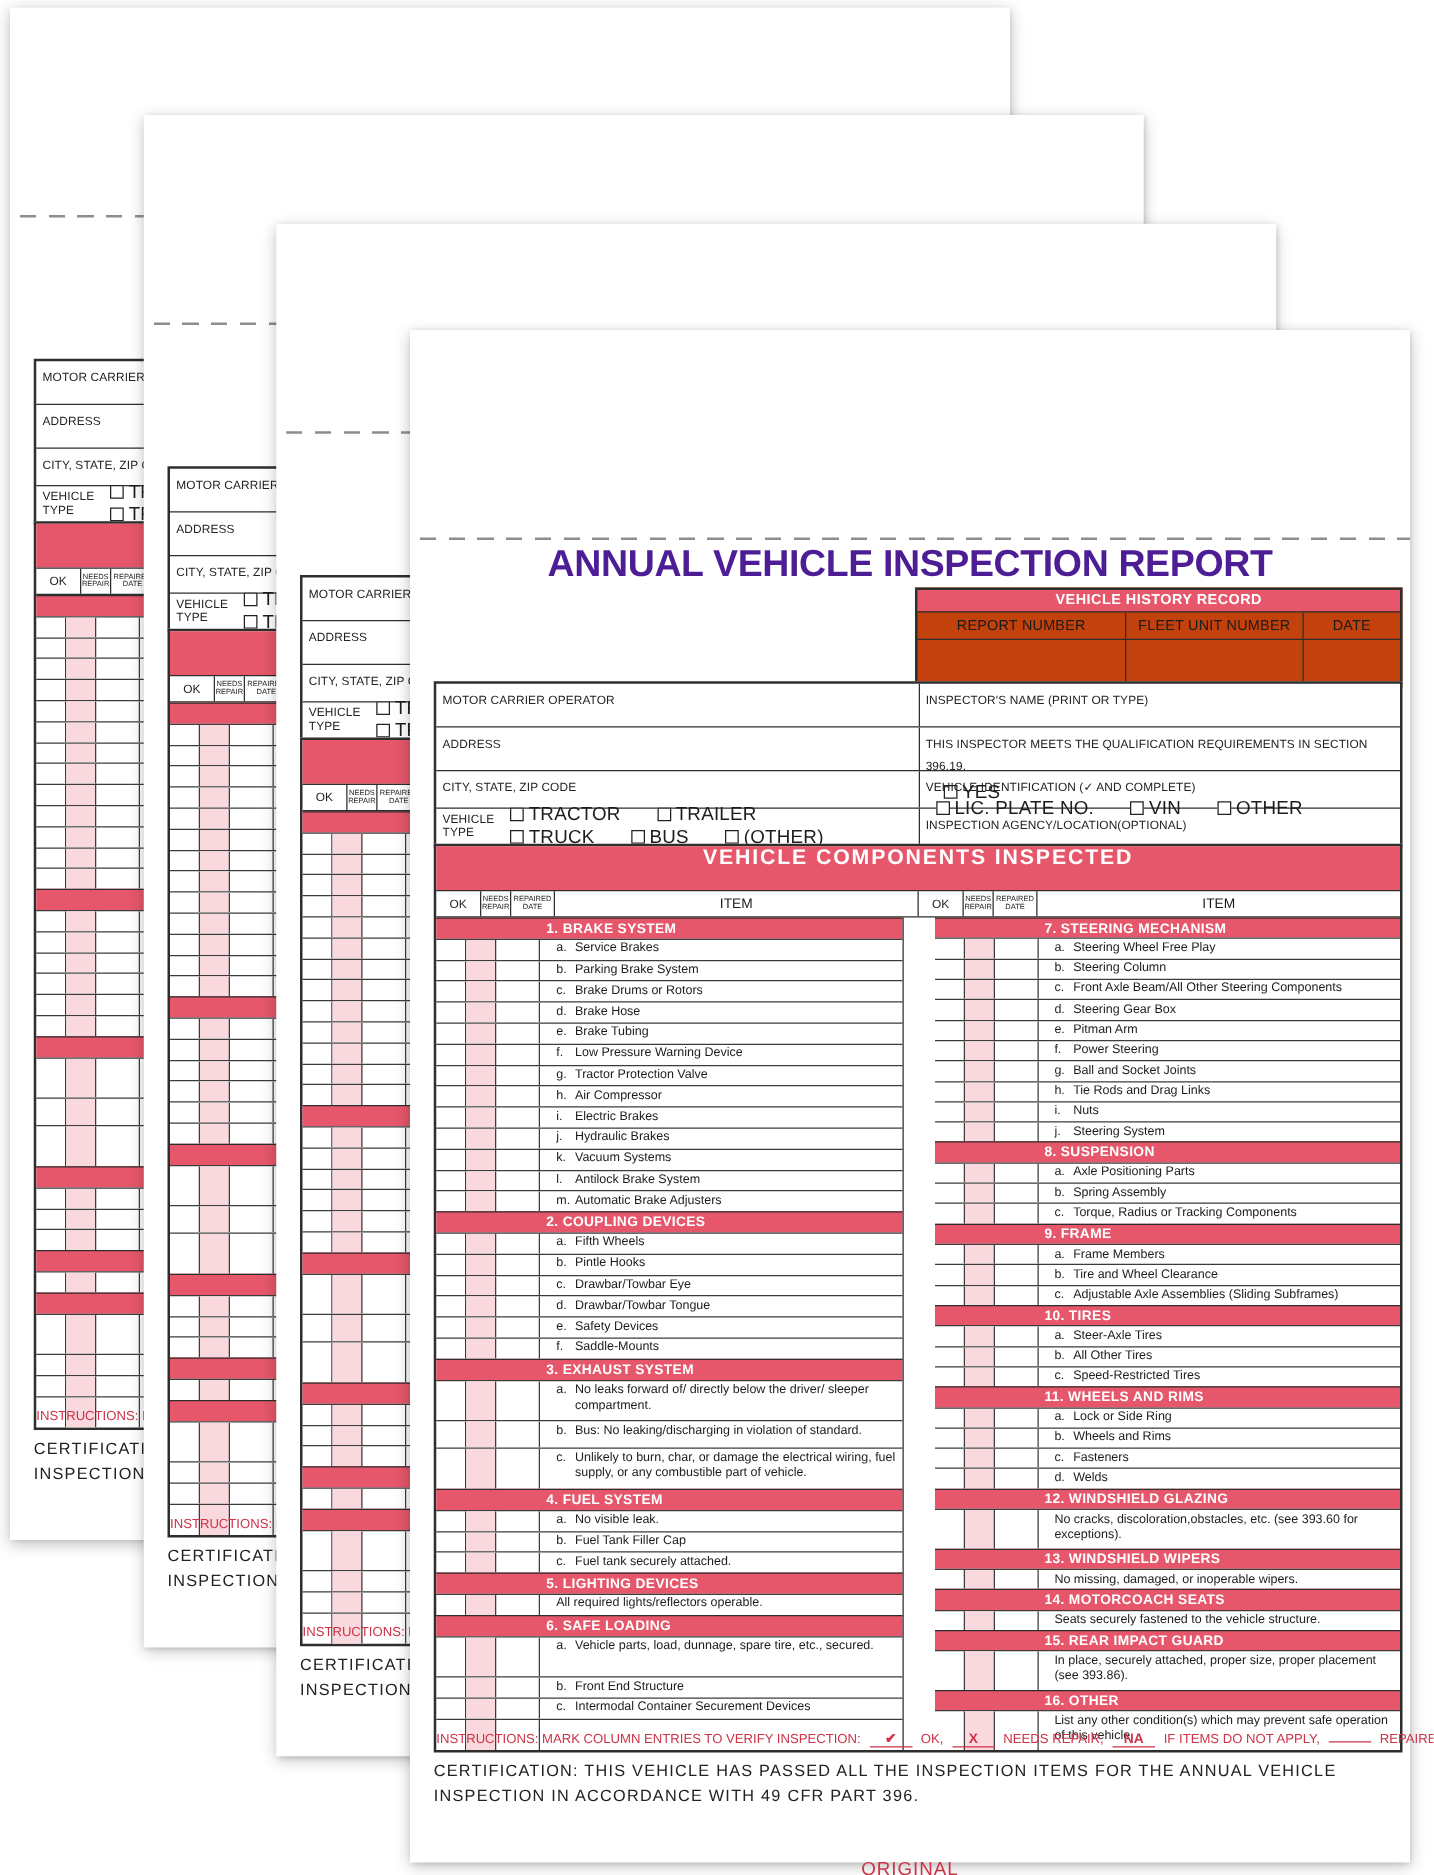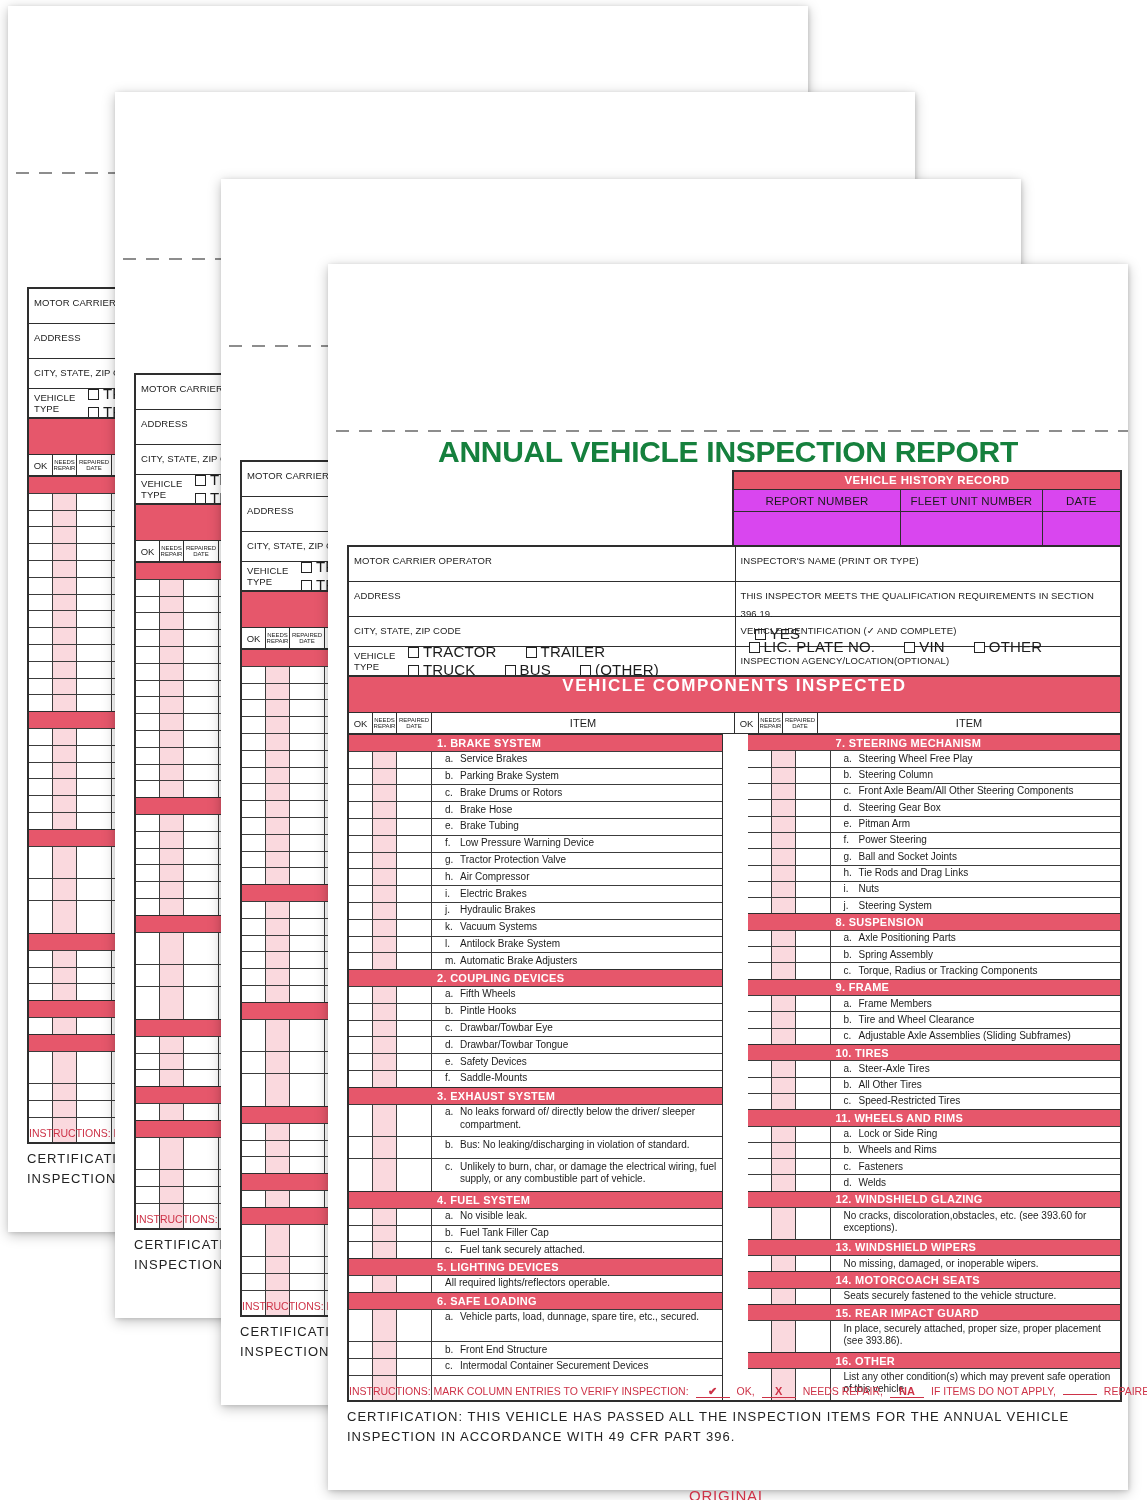--- a/index.html
+++ b/index.html
@@ -5,23 +5,23 @@
   html,body{margin:0;padding:0;background:#ffffff;}
   .canvas{position:relative;width:1147px;height:1500px;background:#fff;overflow:hidden;
           font-family:"Liberation Sans", sans-serif;color:#1c1c1c;}
   .sheet{position:absolute;width:800px;height:1226px;background:#fff;
          box-shadow:0 3px 12px rgba(0,0,0,.25), 1px 1px 4px rgba(0,0,0,.12);}
   
   .perforation{position:absolute;top:166px;left:8px;right:0;height:2px;
     background:repeating-linear-gradient(90deg,#8d8d8d 0 13px,transparent 13px 23px);}
   
   .ftitle{position:absolute;top:171px;left:0;right:0;text-align:center;
-    font-size:30px;font-weight:700;letter-spacing:-0.3px;color:#15803d;white-space:nowrap;}
+    font-size:30px;font-weight:700;letter-spacing:-0.3px;color:#4c1d95;white-space:nowrap;}
   
-  .hist{position:absolute;top:206px;left:404px;width:386px;border:2px solid var(--border-dark);background:#d946ef;}
+  .hist{position:absolute;top:206px;left:404px;width:386px;border:2px solid var(--border-dark);background:#c2410c;}
   .hist-title{height:17px;line-height:17px;background:var(--bar-red);color:#fff;
     text-align:center;font-size:11.5px;font-weight:700;letter-spacing:.4px;}
   .hist-row{display:flex;}
   .hist-row.labels{height:21px;border-top:1px solid var(--border-dark);}
   .hist-row.empty{height:36px;border-top:1.5px solid var(--border-dark);}
   .hcell{display:flex;align-items:center;justify-content:center;font-size:11.5px;letter-spacing:.2px;}
   .hcell.c1{width:43%;}
   .hcell.c2{width:36.5%;border-left:1.5px solid var(--border-dark);}
   .hcell.c3{flex:1;border-left:1.5px solid var(--border-dark);}
   
@@ -42,21 +42,21 @@
   .vt-row .flabel{margin-right:10px;}
   
   .comp{position:absolute;top:411px;left:19px;width:771px;border:2px solid var(--border-dark);background:#fff;}
   .comp-title{height:35px;line-height:18px;background:var(--bar-red);color:#fff;text-align:center;
     font-size:17px;font-weight:700;letter-spacing:1.5px;}
   .comp-heads{display:flex;height:20px;border-top:1px solid var(--border-dark);border-bottom:1px solid var(--border-dark);}
   .chalf{flex:1;display:flex;}
   .chalf + .chalf{border-left:1.5px solid var(--border-dark);}
   .hc{display:flex;align-items:center;justify-content:center;text-align:center;
       border-right:1px solid var(--border-dark);box-sizing:border-box;}
-  .hc.ok{width:24px;font-size:9.5px;}
+  .hc.ok{width:36px;font-size:9.5px;}
   .hc.nr{width:24px;font-size:6px;line-height:6px;padding:0 1px;}
   .hc.rd{width:35px;font-size:6px;line-height:6px;padding:0 2px;}
   .hc.item{flex:1;border-right:none;font-size:11px;}
   .comp-body{display:flex;height:666px;}
   .ccol{flex:1;display:flex;flex-direction:column;min-width:0;}
   .ccol + .ccol{border-left:1.5px solid var(--border-dark);padding-left:25px;}
   .sbar{flex:1 1 0;min-height:0;overflow:hidden;background:var(--bar-red);color:#fff;
     font-size:11px;font-weight:700;letter-spacing:.3px;display:flex;align-items:center;
     padding-left:88px;border-top:1px solid var(--border-dark);box-sizing:border-box;}
   .crow{flex:1 1 0;min-height:0;overflow:hidden;display:flex;border-top:1px solid #3c3c3c;box-sizing:border-box;}

